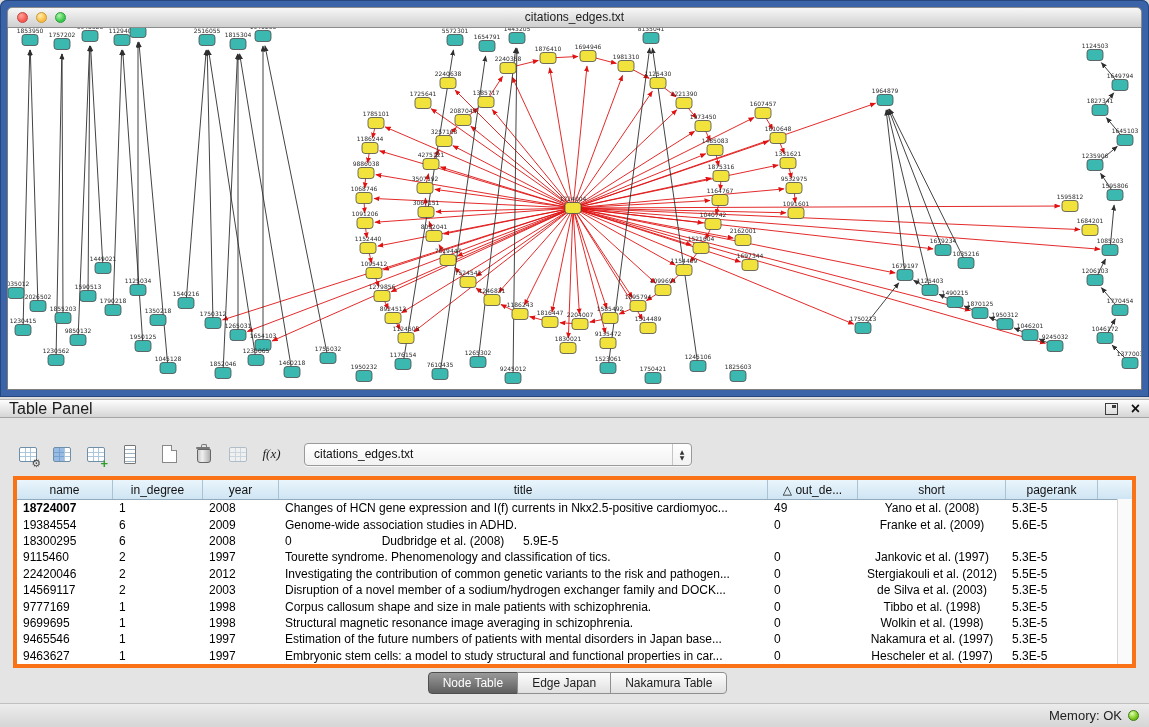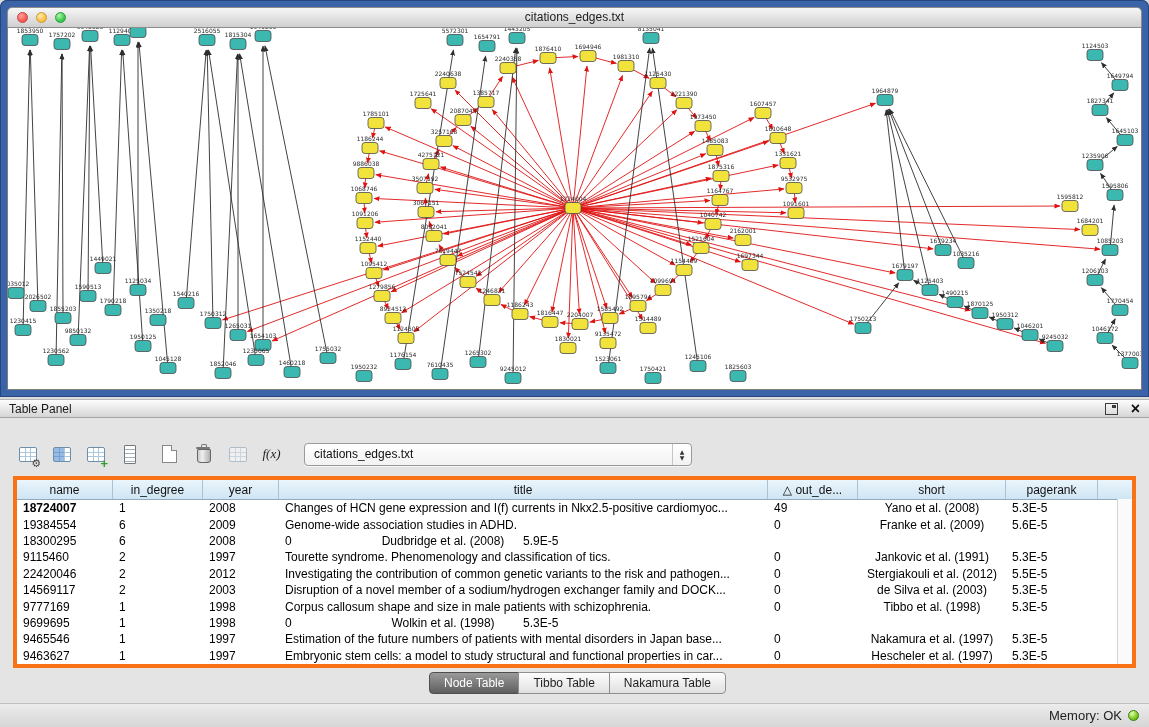--- a/index.html
+++ b/index.html
@@ -21,21 +21,21 @@
   .win-title{text-align:center;font-size:12px;line-height:19px;color:#1c1c1c;}
   .canvas{flex:1;background:#fff;position:relative;overflow:hidden;
     border:1px solid #7d7d7d;border-top:none;}
   svg.network{position:absolute;left:0;top:0;}
   .nlabel{font-size:6px;fill:#2b2b2b;font-family:"DejaVu Sans",sans-serif;}
 
   
   .panel-header{position:absolute;left:0;top:399px;width:1149px;height:19px;box-sizing:border-box;
     background:linear-gradient(#fdfdfd,#d5d5d5);border-top:1px solid #b8b8b8;border-bottom:1px solid #a5a5a5;
     display:flex;align-items:center;padding:0 9px;}
-  .panel-title{font-size:12px;color:#1a1a1a;}
+  .panel-title{font-size:16px;color:#1a1a1a;}
   .ph-spacer{flex:1;}
   .float-icon{width:11px;height:10px;border:1px solid #3c3c3c;position:relative;margin-right:13px;display:inline-block;}
   .float-icon::before{content:"";position:absolute;right:1px;top:1px;width:4px;height:3px;background:#3c3c3c;}
   .close-x{font-size:16px;font-weight:bold;color:#101010;line-height:14px;}
 
   
   .panel-body{position:absolute;left:0;top:418px;width:1149px;height:285px;background:#e4e4e4;}
 
   .toolbar{position:absolute;left:14px;top:22px;height:28px;display:flex;align-items:center;gap:7px;}
   .tb-btn{width:27px;height:26px;display:flex;align-items:center;justify-content:center;position:relative;border-radius:3px;}
@@ -828,21 +828,21 @@
             <div class="td" style="width: 90px;">0</div>
             <div class="td" style="width: 148px; justify-content: center; padding-left: 0px;">Dudbridge et al. (2008)</div>
             <div class="td" style="width: 92px;">5.9E-5</div>
           </div>
           <div class="trow">
             <div class="td" style="width: 96px;">9115460</div>
             <div class="td" style="width: 90px;">2</div>
             <div class="td" style="width: 76px;">1997</div>
             <div class="td" style="width: 489px;">Tourette syndrome. Phenomenology and classification of tics.</div>
             <div class="td" style="width: 90px;">0</div>
-            <div class="td" style="width: 148px; justify-content: center; padding-left: 0px;">Jankovic et al. (1991)</div>
+            <div class="td" style="width: 148px; justify-content: center; padding-left: 0px;">Jankovic et al. (1997)</div>
             <div class="td" style="width: 92px;">5.3E-5</div>
           </div>
           <div class="trow">
             <div class="td" style="width: 96px;">22420046</div>
             <div class="td" style="width: 90px;">2</div>
             <div class="td" style="width: 76px;">2012</div>
             <div class="td" style="width: 489px;">Investigating the contribution of common genetic variants to the risk and pathogen...</div>
             <div class="td" style="width: 90px;">0</div>
             <div class="td" style="width: 148px; justify-content: center; padding-left: 0px;">Stergiakouli et al. (2012)</div>
             <div class="td" style="width: 92px;">5.5E-5</div>
@@ -862,20 +862,21 @@
             <div class="td" style="width: 76px;">1998</div>
             <div class="td" style="width: 489px;">Corpus callosum shape and size in male patients with schizophrenia.</div>
             <div class="td" style="width: 90px;">0</div>
             <div class="td" style="width: 148px; justify-content: center; padding-left: 0px;">Tibbo et al. (1998)</div>
             <div class="td" style="width: 92px;">5.3E-5</div>
           </div>
           <div class="trow">
             <div class="td" style="width: 96px;">9699695</div>
             <div class="td" style="width: 90px;">1</div>
             <div class="td" style="width: 76px;">1998</div>
+            <div class="td" style="width: 489px;">Structural magnetic resonance image averaging in schizophrenia.</div>
             <div class="td" style="width: 90px;">0</div>
             <div class="td" style="width: 148px; justify-content: center; padding-left: 0px;">Wolkin et al. (1998)</div>
             <div class="td" style="width: 92px;">5.3E-5</div>
           </div>
           <div class="trow">
             <div class="td" style="width: 96px;">9465546</div>
             <div class="td" style="width: 90px;">1</div>
             <div class="td" style="width: 76px;">1997</div>
             <div class="td" style="width: 489px;">Estimation of the future numbers of patients with mental disorders in Japan base...</div>
             <div class="td" style="width: 90px;">0</div>
@@ -890,21 +891,21 @@
             <div class="td" style="width: 90px;">0</div>
             <div class="td" style="width: 148px; justify-content: center; padding-left: 0px;">Hescheler et al. (1997)</div>
             <div class="td" style="width: 92px;">5.3E-5</div>
           </div>
         </div>
       <div class="vscroll"></div>
     </div>
 
     <div class="tabs">
       <div class="tab active">Node Table</div>
-      <div class="tab">Tibbo Table</div>
+      <div class="tab">Edge Japan</div>
       <div class="tab">Nakamura Table</div>
     </div>
   </div>
 
   <div class="statusbar">
     <span class="mem-label">Memory: OK</span>
     <span class="mem-dot"></span>
   </div>
 
 </div>

